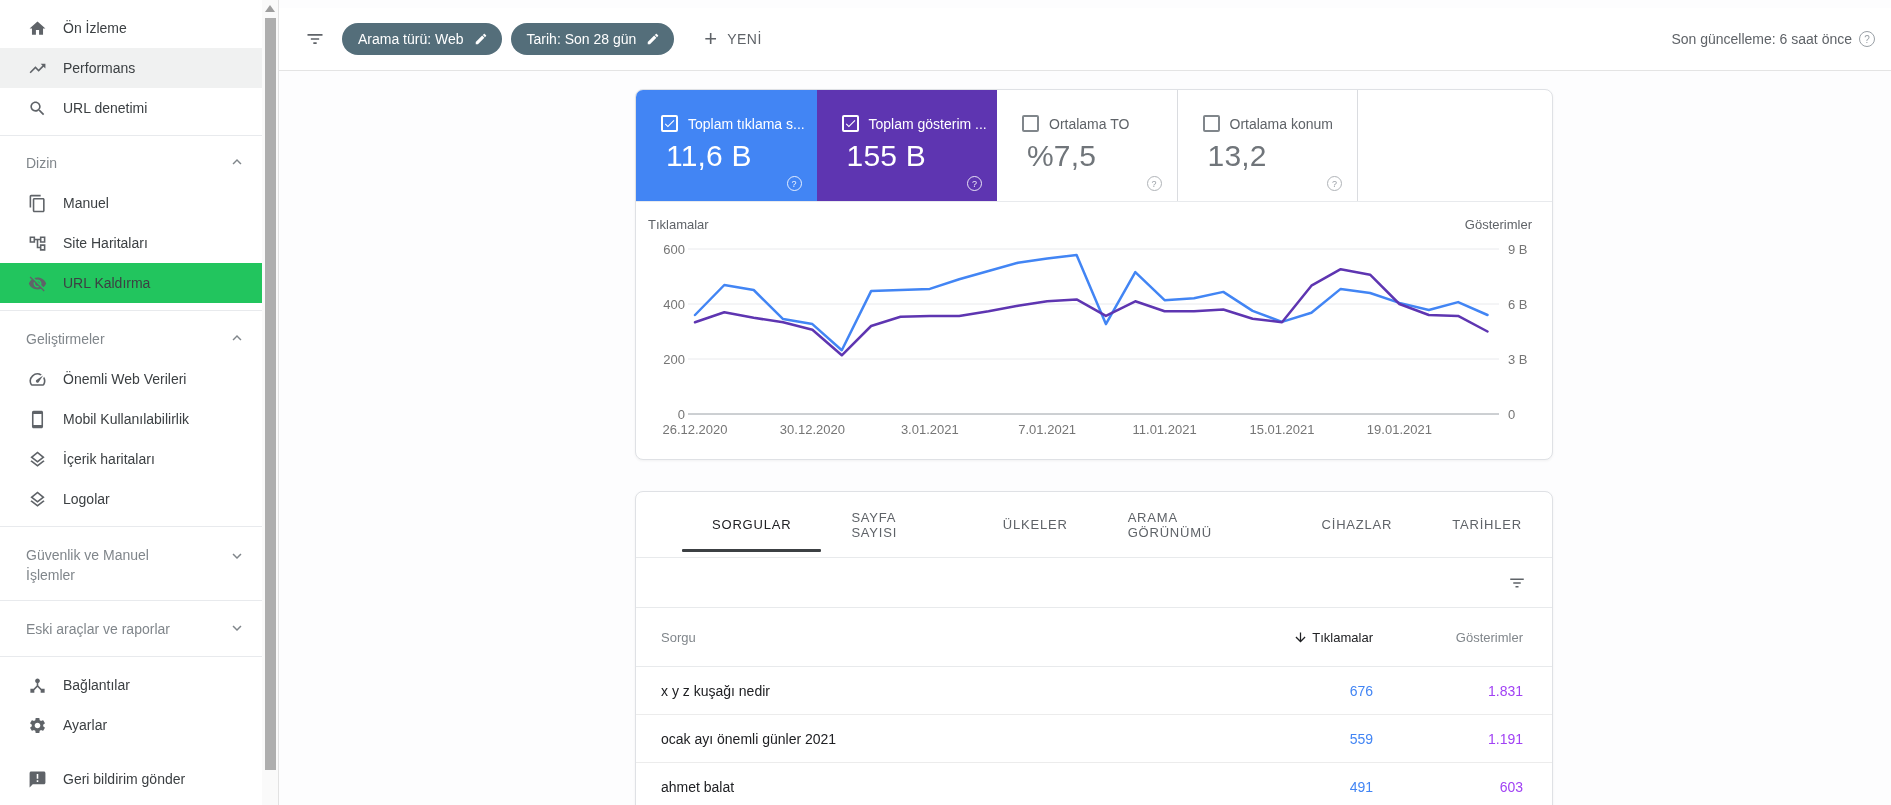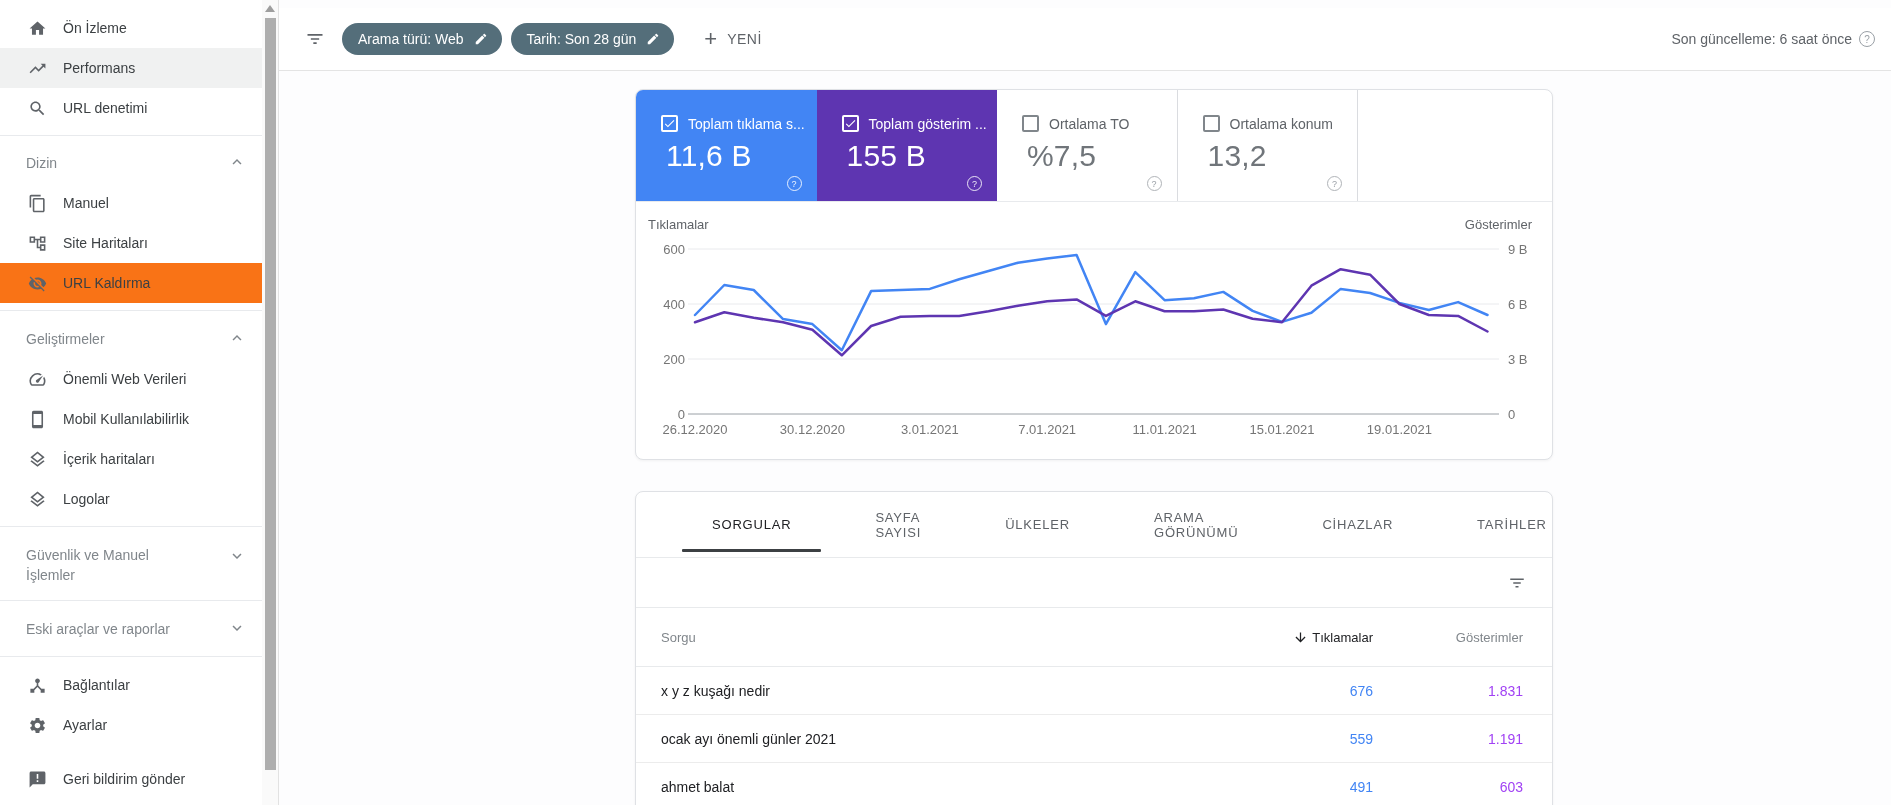--- a/index.html
+++ b/index.html
@@ -4,21 +4,21 @@
 <style>
   * { margin:0; padding:0; box-sizing:border-box; }
   html,body { width:1891px; height:805px; overflow:hidden;
     font-family:"Liberation Sans","DejaVu Sans",sans-serif; background:#fff; color:#3c4043; }
   .stage { position:relative; width:1891px; height:805px; }
 
   
   .sidebar { position:absolute; left:0; top:0; width:262px; height:805px; background:#fff; padding-top:8px; }
   .side-item { height:40px; display:flex; align-items:center; padding-left:27px; gap:16px; cursor:pointer; font-size:14px; color:#3c4043; }
   .side-item.hl-light { background:#f0f1f1; }
-  .side-item.hl-dark  { background:#f97316; }
+  .side-item.hl-dark  { background:#22c55e; }
   .sicon { width:20px; height:20px; flex:0 0 20px; display:flex; align-items:center; justify-content:center; }
   .sicon svg { width:19px; height:19px; fill:#5f6368; }
   .side-hr { border:none; border-top:1px solid #e8eaed; margin:7px 0; }
   .side-section { min-height:40px; display:flex; align-items:center; justify-content:space-between;
      padding:0 16px 0 26px; color:#80868b; font-size:14px; cursor:pointer; }
   .side-section.mt { margin-top:8px; }
   .side-section.twoline { align-items:flex-start; padding-top:10px; padding-bottom:8px; }
   .side-section.twoline .slabel { width:170px; line-height:20px; }
   .side-section .chev svg { width:18px; height:18px; fill:#80868b; }
   .side-section.twoline .chev { margin-top:2px; }
@@ -72,21 +72,21 @@
   .mcard.c-blue .card-help, .mcard.c-purple .card-help { border:1.5px solid rgba(255,255,255,.85); color:rgba(255,255,255,.9); }
   .mcard.unchecked .card-help { border:1.5px solid #b0b4b8; color:#9aa0a6; }
   .cards-filler { flex:1; }
 
   
   .chart-svg { display:block; }
   .tick { font-size:13px; fill:#757575; }
   .axis-title { font-size:13px; fill:#5f6368; }
 
   
-  .tabs-row { height:66px; display:flex; align-items:center; border-bottom:1px solid #e8eaec; padding-left:46px;gap:24px; }
+  .tabs-row { height:66px; display:flex; align-items:center; border-bottom:1px solid #e8eaec; padding-left:46px; }
   .tab { position:relative; height:100%; display:flex; align-items:center; padding:0 30px;
      font-size:13px; letter-spacing:.8px; color:#5f6368; cursor:pointer; font-weight:500; }
   .tab.active { color:#202124; }
   .tab.active::after { content:""; position:absolute; left:0; right:0; bottom:5px; height:3px; background:#3c4043; border-radius:1px; }
   .filter-row { height:50px; display:flex; align-items:center; justify-content:flex-end; padding-right:26px; border-bottom:1px solid #e8eaec; }
   .filter-row svg { width:18px; height:18px; fill:#5f6368; cursor:pointer; }
   .thead-row { height:59px; display:grid; grid-template-columns:1fr 160px 150px; align-items:center;
      padding:0 29px 0 25px; border-bottom:1px solid #e8eaec; font-size:13px; color:#80868b; }
   .th-clicks { justify-self:end; display:flex; align-items:center; gap:4px; color:#202124; cursor:pointer; }
   .th-clicks svg { width:15px; height:15px; fill:#202124; }

